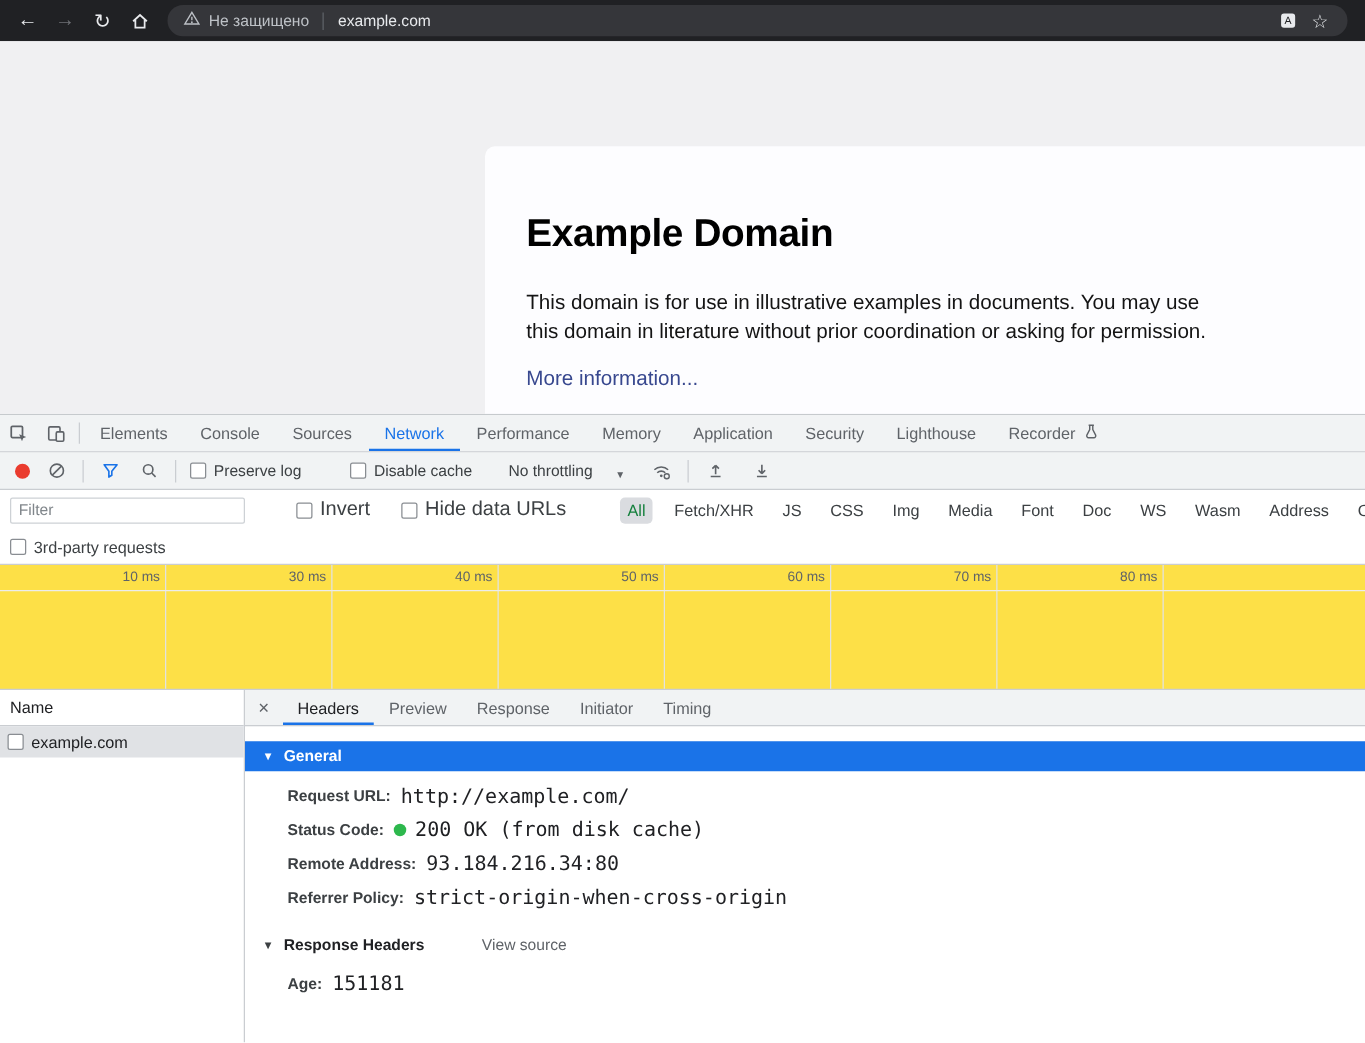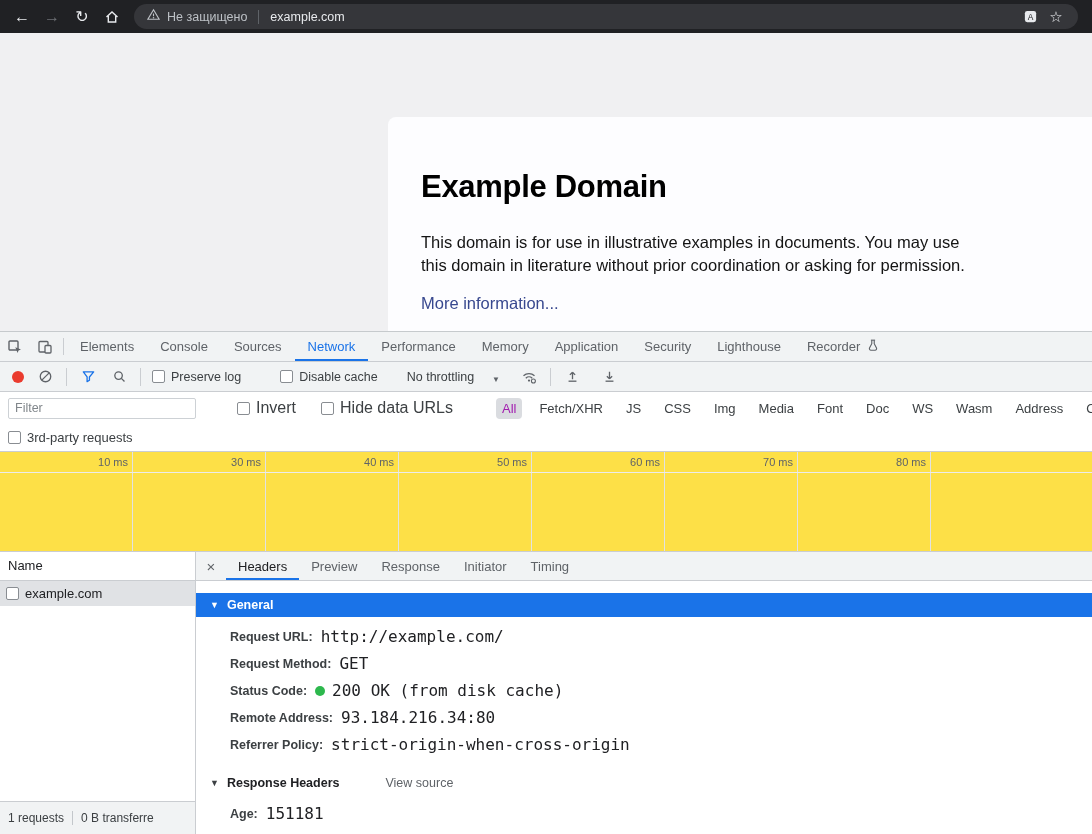--- a/index.html
+++ b/index.html
@@ -72,21 +72,21 @@
     height:32px; flex:none; background:#fff; display:flex; align-items:center;
     gap:25px; overflow:hidden; white-space:nowrap;
   }
   .filter-input {
     width:188px; height:21px; border:1px solid #cdd1d5; border-radius:2px; margin-left:8px;
     padding:0 6px; font-size:12.5px; color:#333; outline:none; font-family:inherit; flex:none;
   }
   .filter-input::placeholder { color:#80868b; }
   .pills { display:flex; align-items:center; gap:11px; margin-left:18px; }
   .pill { padding:3px 6px; border-radius:4px; font-size:13px; color:#3c4043; }
-  .pill.selected { background:#dadce0; color:#a21caf; }
+  .pill.selected { background:#dadce0; color:#15803d; }
 
   .dt-thirdparty {
     height:28px; flex:none; background:#fff; border-bottom:1px solid #cacdd1;
     display:flex; align-items:center; gap:6px; padding-left:8px; font-size:13px;
   }
 
   .dt-timeline { height:100px; flex:none; background:#fde047; border-bottom:1px solid #cacdd1; position:relative; }
   .tl-cols { display:flex; height:100%; }
   .tl-col {
     width:133px; flex:none; border-right:1px solid #e2e2e2;
@@ -307,25 +307,20 @@
   </div>
 
   <div class="dt-bottom">
 
     <div class="panel-left">
       <div class="name-header">Name</div>
       <div class="req-row">
         <span class="cb"></span>
         <span>example.com</span>
       </div>
-      <div class="left-status">
-        <span>1 requests</span>
-        <span class="status-sep"></span>
-        <span>0 B transferre</span>
-      </div>
     </div>
 
     <div class="panel-right">
       <div class="detail-tabs">
         <span class="close-x">×</span>
         <span class="detail-tab active">Headers</span>
         <span class="detail-tab">Preview</span>
         <span class="detail-tab">Response</span>
         <span class="detail-tab">Initiator</span>
         <span class="detail-tab">Timing</span>
@@ -334,24 +329,20 @@
       <div class="general-bar">
         <span class="tri">▼</span>
         <span>General</span>
       </div>
 
       <div class="kv-row" style="margin-top:6px;">
         <span class="kv-key">Request URL:</span>
         <span class="kv-val">http://example.com/</span>
       </div>
       <div class="kv-row">
-        <span class="kv-key">Request Method:</span>
-        <span class="kv-val">GET</span>
-      </div>
-      <div class="kv-row">
         <span class="kv-key">Status Code:</span>
         <span class="green-dot"></span>
         <span class="kv-val">200 OK (from disk cache)</span>
       </div>
       <div class="kv-row">
         <span class="kv-key">Remote Address:</span>
         <span class="kv-val">93.184.216.34:80</span>
       </div>
       <div class="kv-row">
         <span class="kv-key">Referrer Policy:</span>

